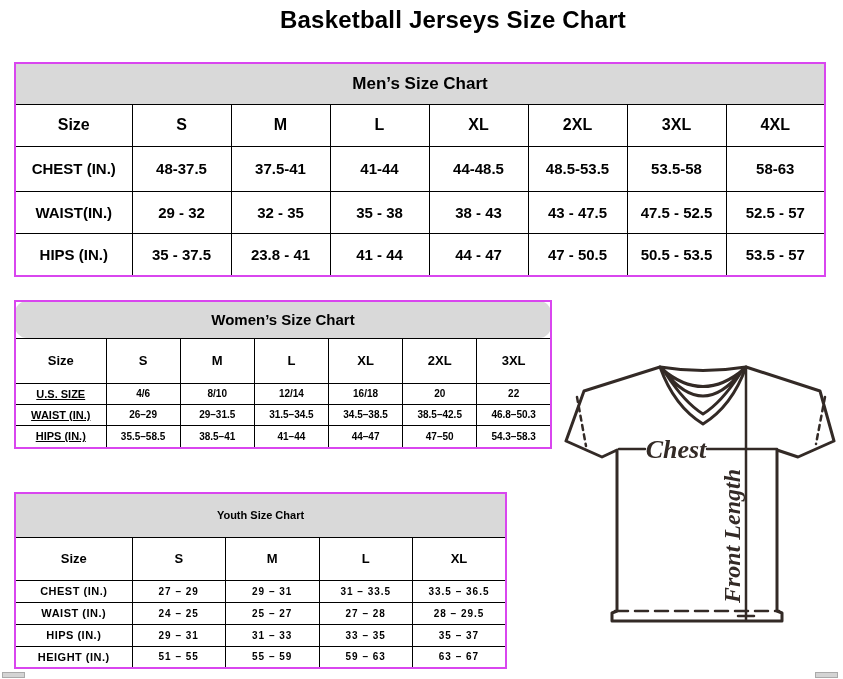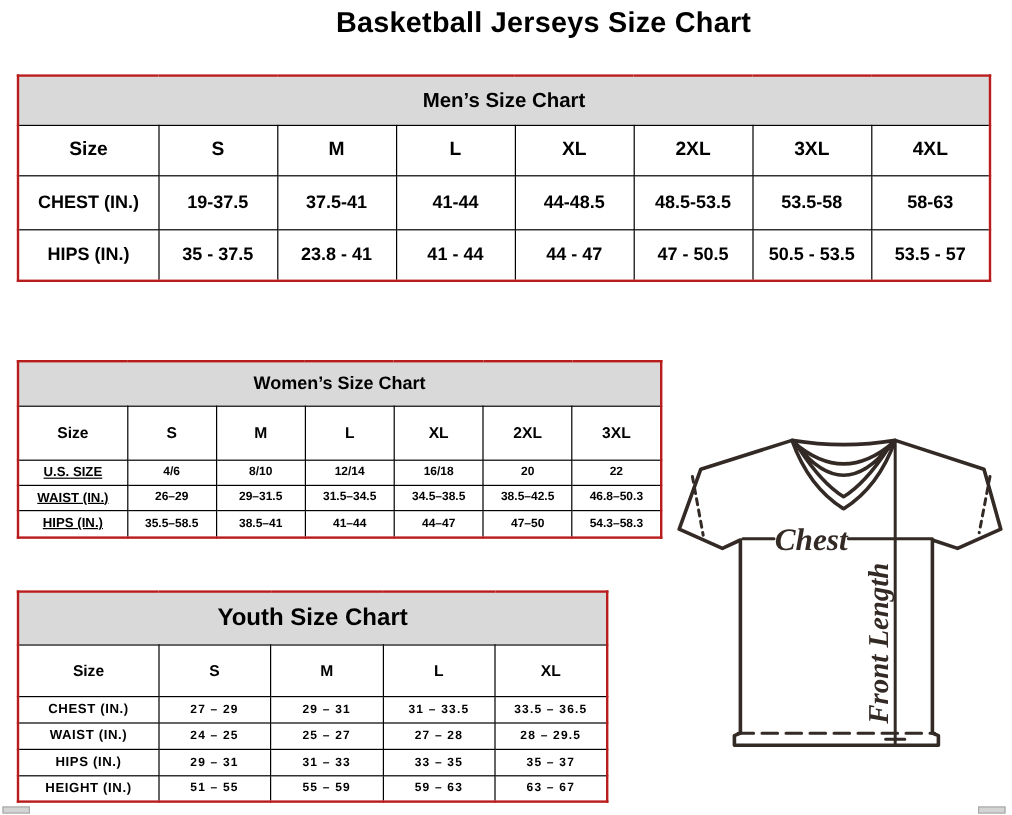--- a/index.html
+++ b/index.html
@@ -6,41 +6,41 @@
   body{
     width:843px;height:679px;position:relative;background:#ffffff;
     font-family:"Liberation Sans",sans-serif;color:#000;overflow:hidden;
   }
   .page-title{
     position:absolute;left:0;top:6px;width:822px;text-align:center;
     font-size:24px;font-weight:bold;letter-spacing:0.2px;padding-left:42px;
   }
   table.tbl{
     position:absolute;border-collapse:collapse;table-layout:fixed;
-    border:2px solid #b91c1c;background:#fff;
+    border:2px solid #d946ef;background:#fff;
   }
   table.tbl td{
     border:1px solid #000;text-align:center;vertical-align:middle;
     font-weight:bold;padding:0;overflow:hidden;white-space:nowrap;
   }
   td.band{background:#d9d9d9;}
   
   #mens{left:14px;top:62px;width:812px;}
   #mens td.band{font-size:17px;}
   #mens .sizerow td{font-size:16px;}
   #mens .datarow td{font-size:15px;}
   
   #womens{left:14px;top:300px;width:538px;}
-  #womens td.band{font-size:15px;}
+  #womens td.band{font-size:15px;border-radius:12px;}
   #womens .sizerow td{font-size:13px;}
   #womens .datarow td{font-size:10px;}
   #womens .datarow td.rowlabel{font-size:11px;text-decoration:underline;}
   
   #youth{left:14px;top:492px;width:493px;}
-  #youth td.band{font-size:20px;}
+  #youth td.band{font-size:11px;}
   #youth .sizerow td{font-size:13px;}
   #youth .datarow td{font-size:10px;letter-spacing:1px;}
   #youth .datarow td.rowlabel{font-size:11px;letter-spacing:0.5px;}
   
   #jersey{position:absolute;left:558px;top:358px;width:285px;height:272px;}
   .diagram-label{
     font-family:"Liberation Serif",serif;font-style:italic;font-weight:bold;
     fill:#332a26;stroke:none;
   }
   .scroll-frag{position:absolute;height:6px;width:23px;background:#d4d4d4;border:1px solid #aaaaaa;box-sizing:border-box;}
@@ -72,27 +72,37 @@
     <td>S</td>
     <td>M</td>
     <td>L</td>
     <td>XL</td>
     <td>2XL</td>
     <td>3XL</td>
     <td>4XL</td>
   </tr>
   <tr class="datarow" style="height:45px">
     <td class="rowlabel">CHEST (IN.)</td>
-    <td>19-37.5</td>
+    <td>48-37.5</td>
     <td>37.5-41</td>
     <td>41-44</td>
     <td>44-48.5</td>
     <td>48.5-53.5</td>
     <td>53.5-58</td>
     <td>58-63</td>
+  </tr>
+  <tr class="datarow" style="height:42px">
+    <td class="rowlabel">WAIST(IN.)</td>
+    <td>29 - 32</td>
+    <td>32 - 35</td>
+    <td>35 - 38</td>
+    <td>38 - 43</td>
+    <td>43 - 47.5</td>
+    <td>47.5 - 52.5</td>
+    <td>52.5 - 57</td>
   </tr>
   <tr class="datarow" style="height:43px">
     <td class="rowlabel">HIPS (IN.)</td>
     <td>35 - 37.5</td>
     <td>23.8 - 41</td>
     <td>41 - 44</td>
     <td>44 - 47</td>
     <td>47 - 50.5</td>
     <td>50.5 - 53.5</td>
     <td>53.5 - 57</td>

